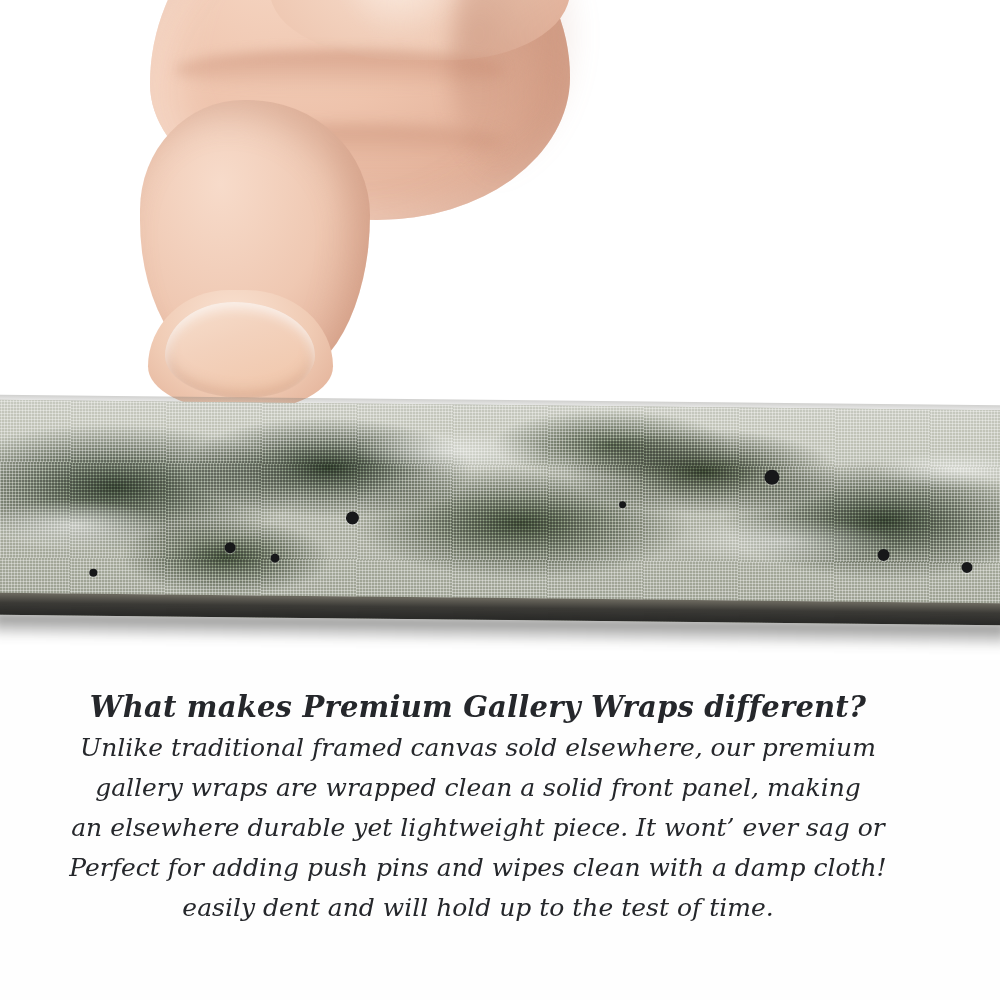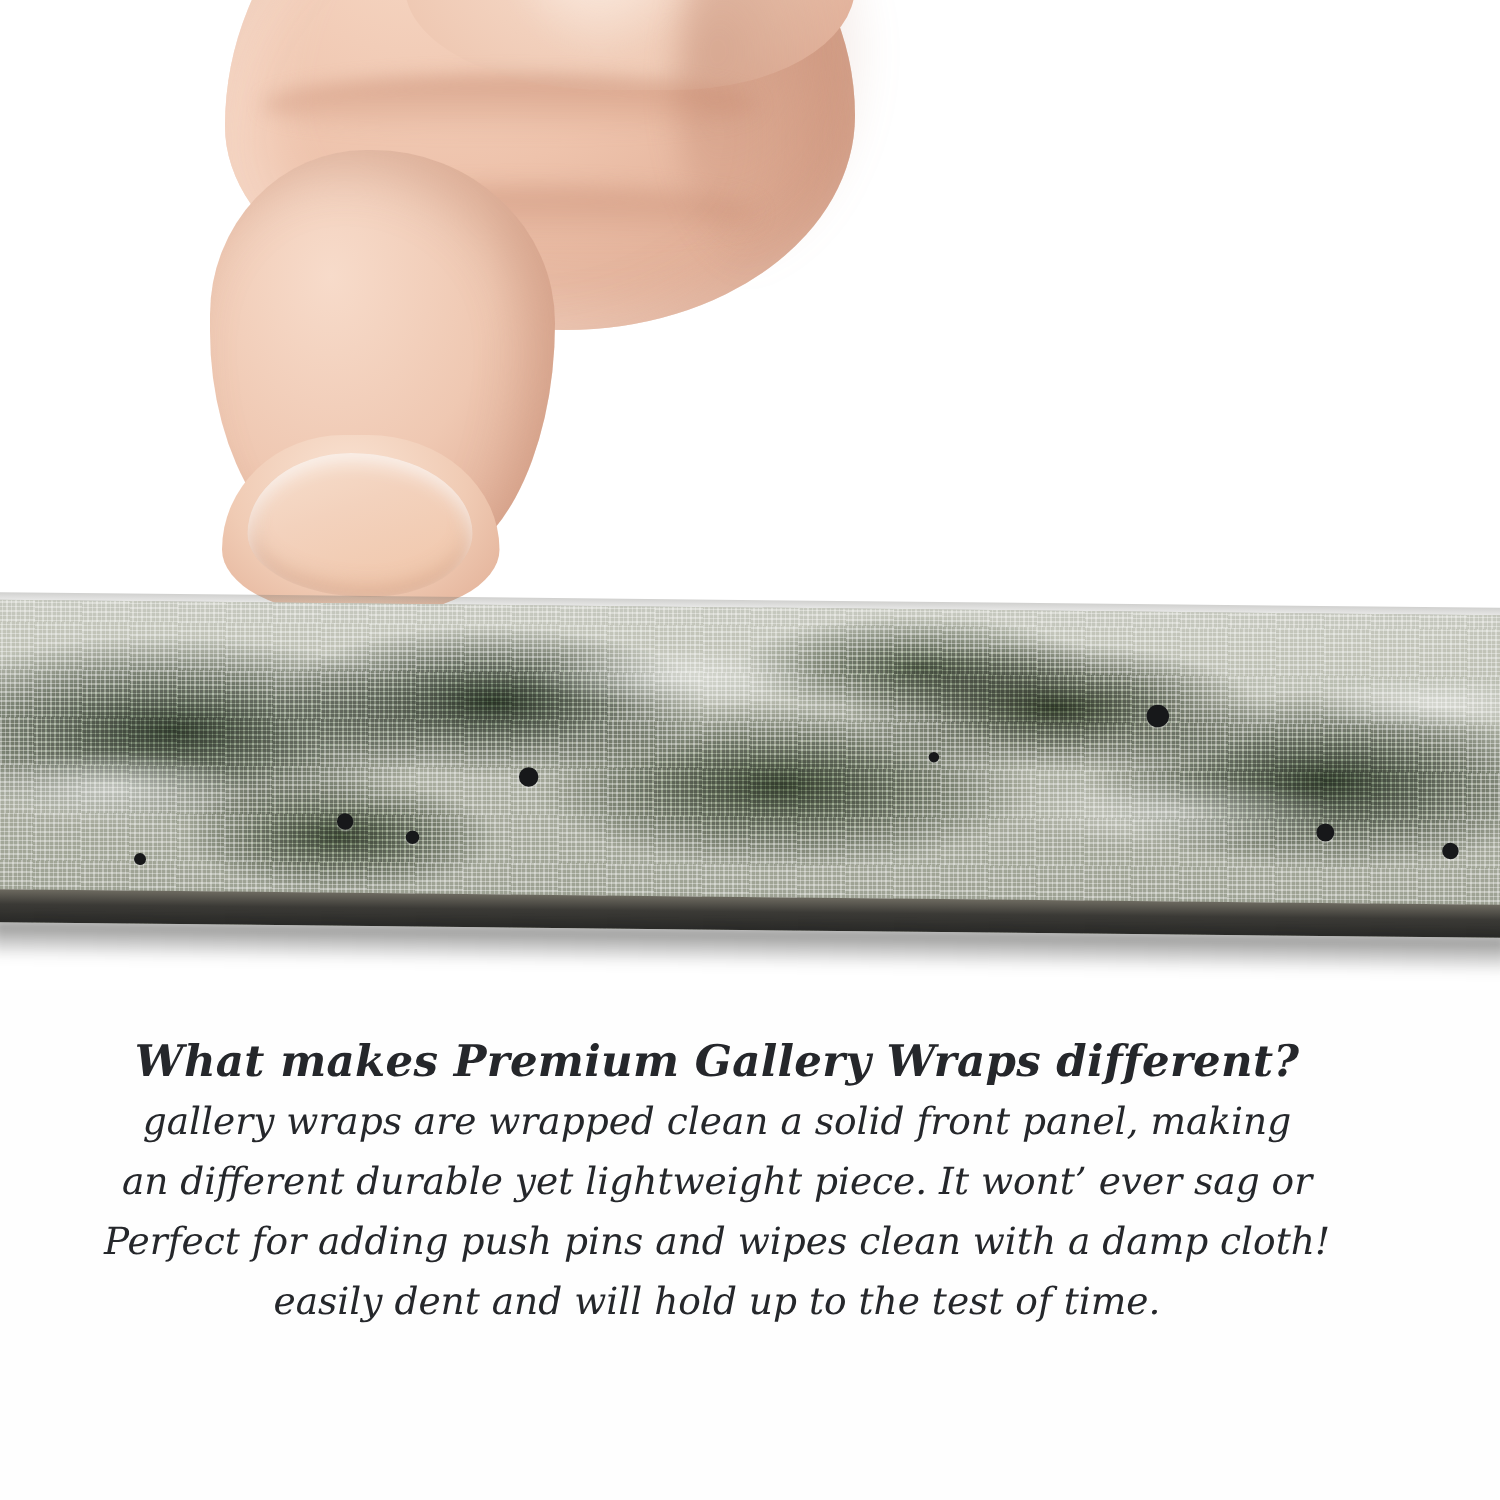--- a/index.html
+++ b/index.html
@@ -264,20 +264,21 @@
 
       <div class="canvas-bottom-edge"></div>
     </div>
 
     <div class="canvas-bottom-shadow"></div>
   </div>
 
   <div class="caption">
     <h1>What makes Premium Gallery Wraps different?</h1>
     <p>
+      <span class="line">Unlike traditional framed canvas sold elsewhere, our premium</span>
       <span class="line">gallery wraps are wrapped clean a solid front panel, making</span>
-      <span class="line">an different durable yet lightweight piece. It wont’ ever sag or</span>
+      <span class="line">an elsewhere durable yet lightweight piece. It wont’ ever sag or</span>
       <span class="line">Perfect for adding push pins and wipes clean with a damp cloth!</span>
       <span class="line">easily dent and will hold up to the test of time.</span>
     </p>
   </div>
 
 </div>
 
 </body></html>

